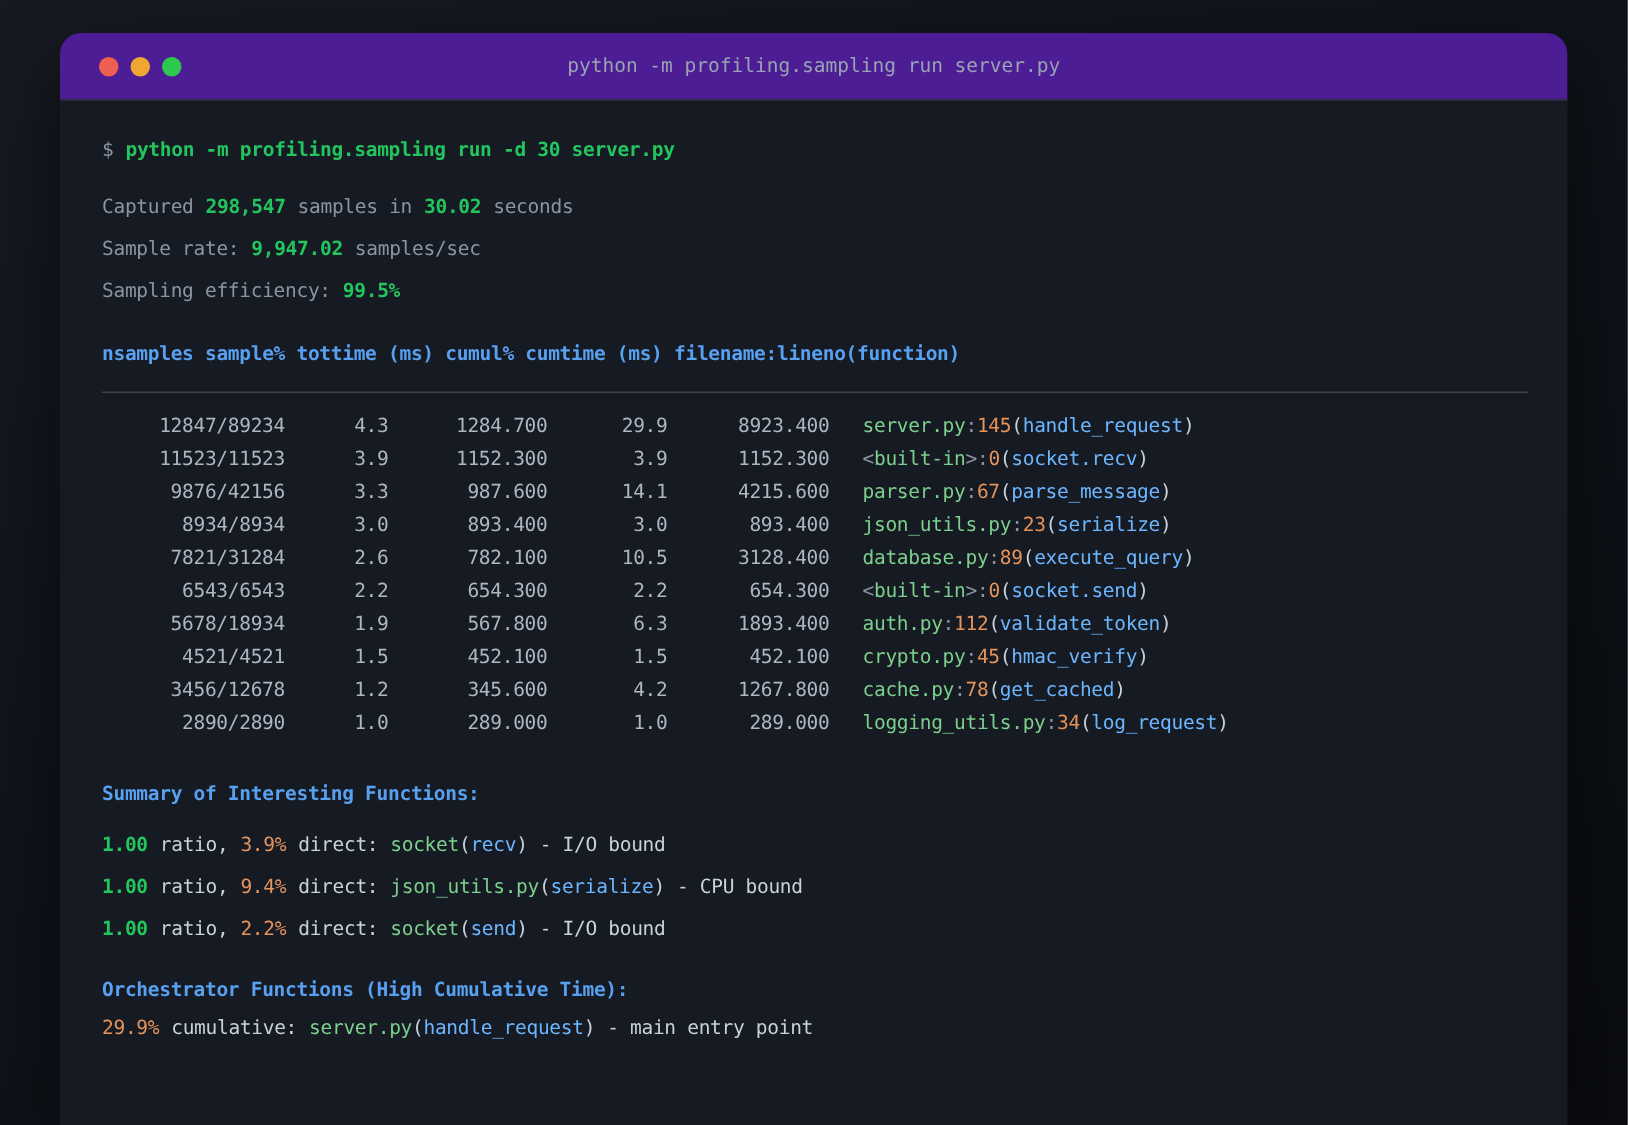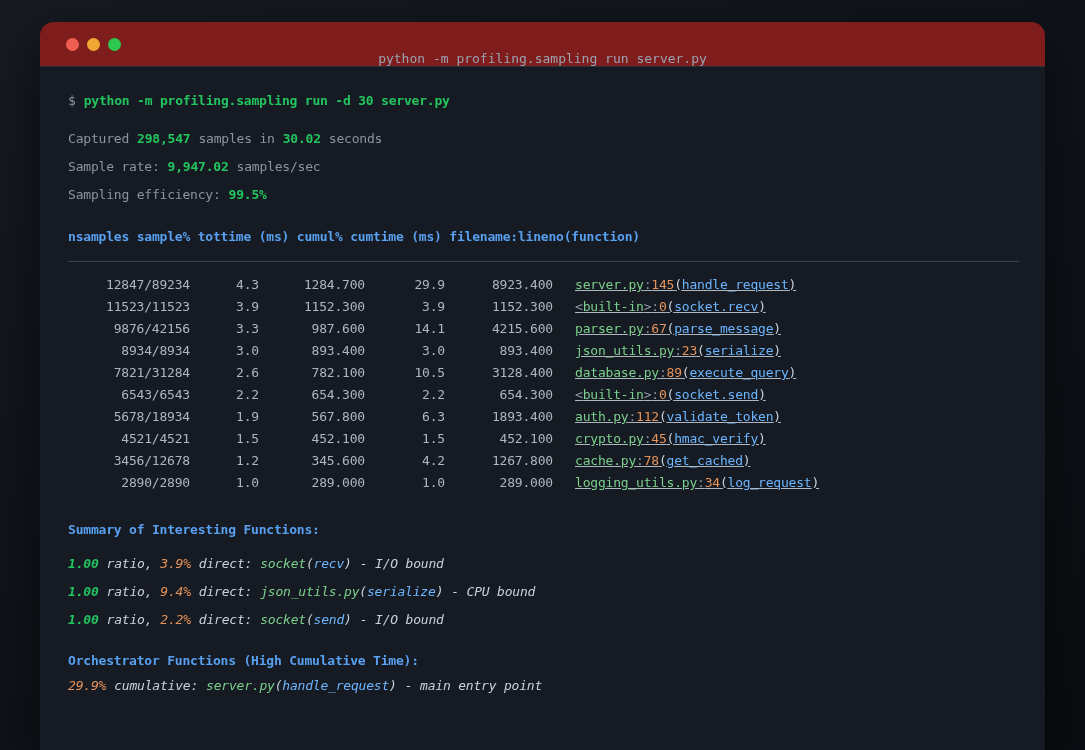--- a/index.html
+++ b/index.html
@@ -8,22 +8,22 @@
     background: linear-gradient(150deg,#171a21 0%, #10131a 45%, #0a0c11 100%);
     font-family: "DejaVu Sans Mono", "Liberation Mono", monospace;
   }
   .window {
     position:absolute; left:40px; top:22px; width:1005px; height:728px;
     background:#161a22; border-radius:14px 14px 0 0;
     box-shadow: 0 18px 50px rgba(0,0,0,.55);
     overflow:hidden;
   }
   .titlebar {
-    height:45px; background:#7f1d1d; border-bottom:1px solid #2b313b;
-    display:flex; align-items:flex-end; position:relative;
+    height:45px; background:#4c1d95; border-bottom:1px solid #2b313b;
+    display:flex; align-items:center; position:relative;
   }
   .lights { position:absolute; left:26px; top:0; height:100%; display:flex; align-items:center; gap:8px; }
   .light { width:13px; height:13px; border-radius:50%; border:none; padding:0; cursor:pointer; }
   .light.red { background:#ee5f52; }
   .light.yellow { background:#f0a732; }
   .light.green { background:#2dc84d; }
   .title { margin:0 auto; color:#9aa3b2; font-size:13px; }
 
   .content { padding:24px 26px 0 28px; font-size:13px; line-height:20px; color:#aeb6c0; letter-spacing:-0.2px; }
 
@@ -38,31 +38,31 @@
   .bold   { font-weight:700; }
 
   .mr { margin-right:8px; }
 
   .cmd-line   { margin-bottom:18px; }
   .stat-line  { margin-bottom:8px; }
   .stat-last  { margin-bottom:22px; }
   .ph-heading { margin-bottom:2px; }
   .divider { border:none; border-top:1px solid #3d434e; margin:14px 0 12px 0; }
 
-  .trow { line-height:22px; white-space:nowrap;text-decoration:underline; }
+  .trow { line-height:22px; white-space:nowrap; }
   .c-ns { display:inline-block; width:122px; text-align:right; }
   .c-sp { display:inline-block; width:69px;  text-align:right; }
   .c-tt { display:inline-block; width:106px; text-align:right; }
   .c-cp { display:inline-block; width:80px;  text-align:right; }
   .c-ct { display:inline-block; width:108px; text-align:right; }
   .c-fn { margin-left:22px; }
 
   .sum-heading  { margin-top:26px; margin-bottom:14px; }
   .hot-heading  { margin-bottom:5px; }
-  .sum-item     { margin-bottom:8px;font-style:italic; }
+  .sum-item     { margin-bottom:8px; }
   .orch-heading { margin-top:21px; margin-bottom:5px; }
 </style>
 </head>
 <body>
 
 <div class="window">
   <div class="titlebar">
     <div class="lights">
       <button class="light red"></button>
       <button class="light yellow"></button>

